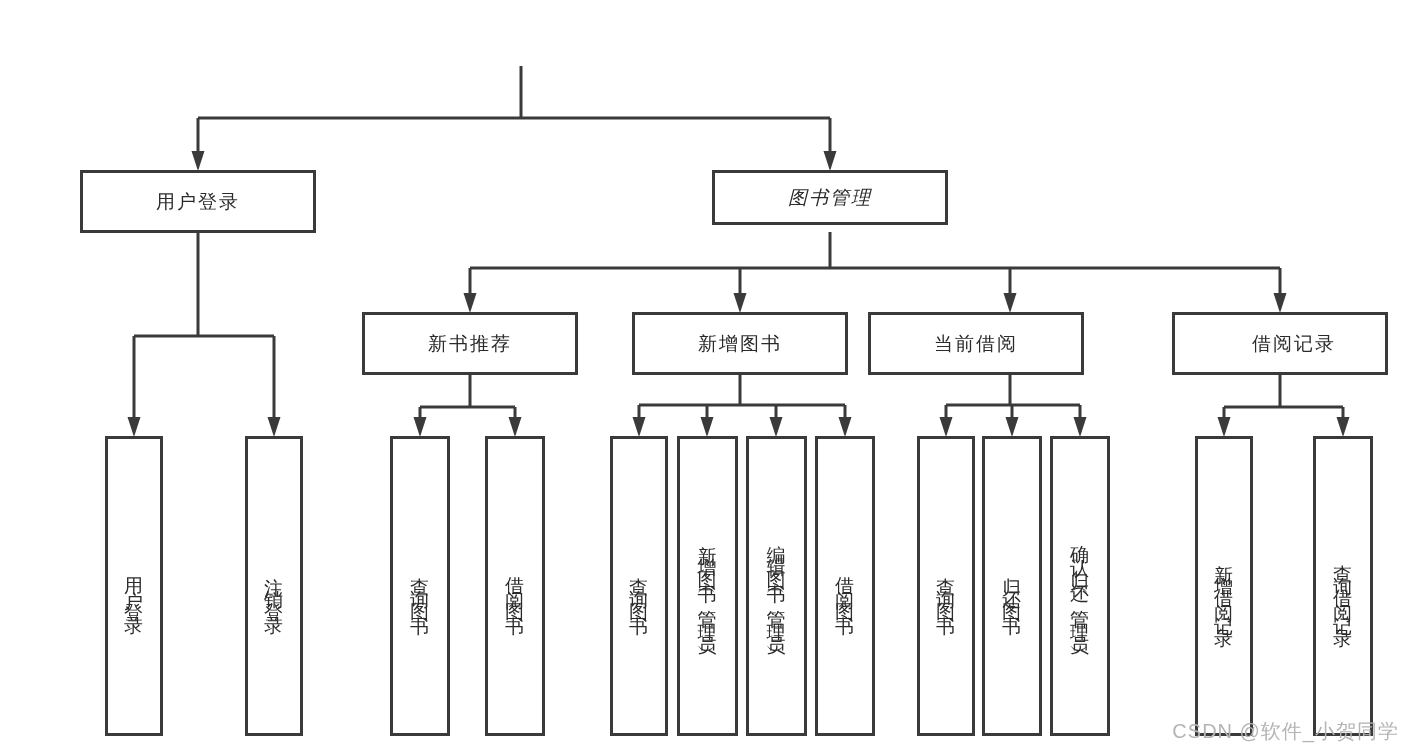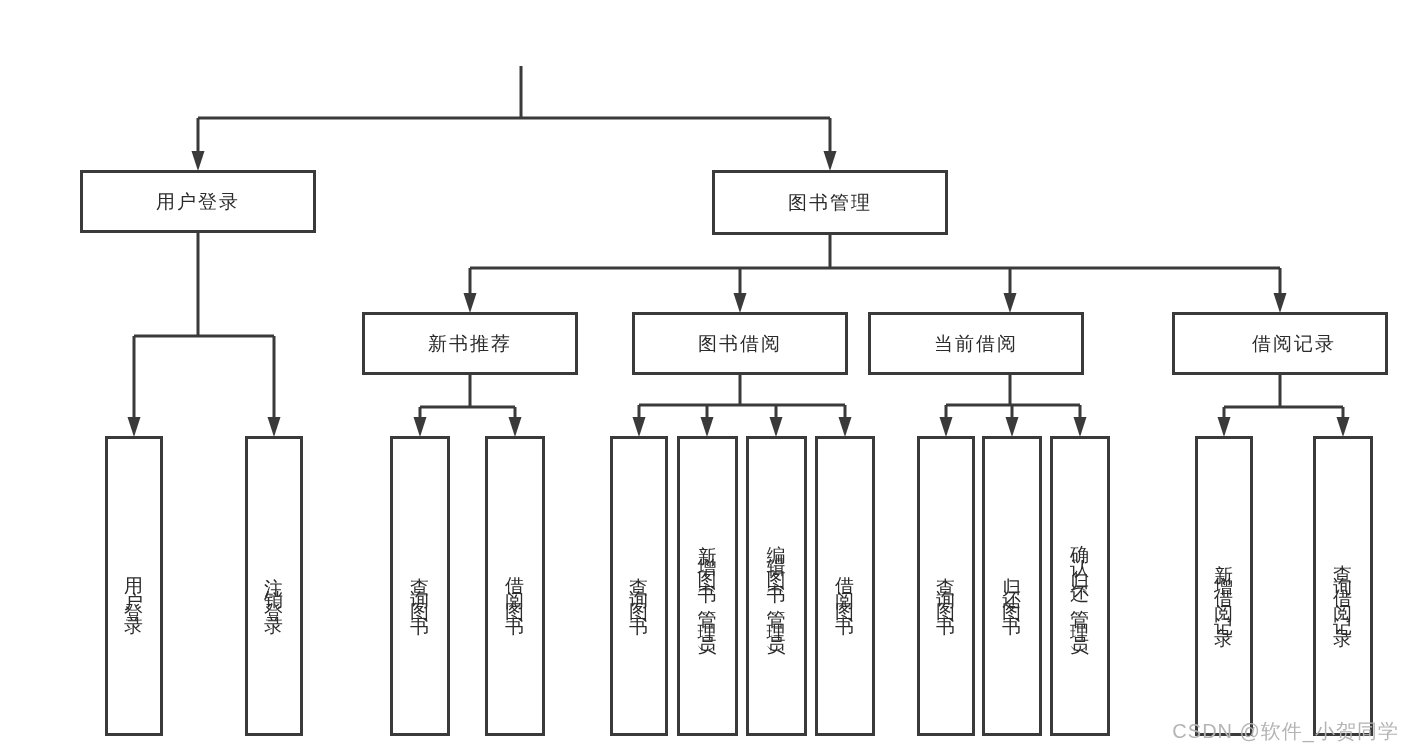--- a/index.html
+++ b/index.html
@@ -94,24 +94,24 @@
       <polygon points="939.5,417 952.5,417 946,437"></polygon>
       <polygon points="1005.5,417 1018.5,417 1012,437"></polygon>
       <polygon points="1073.5,417 1086.5,417 1080,437"></polygon>
       <polygon points="1217.5,417 1230.5,417 1224,437"></polygon>
       <polygon points="1336.5,417 1349.5,417 1343,437"></polygon>
     </g>
   </svg>
 
 
   <div class="node" style="left:80px; top:170px; width:236px; height:63px;">用户登录</div>
-  <div class="node" style="left:712px; top:170px; width:236px; height:65px;">图书管理</div>
+  <div class="node" style="left:712px; top:170px; width:236px; height:55px;font-style:italic;">图书管理</div>
 
   <div class="node" style="left:362px; top:312px; width:216px; height:63px;">新书推荐</div>
-  <div class="node" style="left:632px; top:312px; width:216px; height:63px;">图书借阅</div>
+  <div class="node" style="left:632px; top:312px; width:216px; height:63px;">新增图书</div>
   <div class="node" style="left:868px; top:312px; width:216px; height:63px;">当前借阅</div>
   <div class="node" style="left:1172px; top:312px; width:216px; height:63px;padding-left:28px;">借阅记录</div>
 
   <div class="node vert" style="left:105px; top:436px; width:58px; height:300px;">用户登录</div>
   <div class="node vert" style="left:245px; top:436px; width:58px; height:300px;">注销登录</div>
 
   <div class="node vert" style="left:390px; top:436px; width:60px; height:300px;">查询图书</div>
   <div class="node vert" style="left:485px; top:436px; width:60px; height:300px;">借阅图书</div>
 
   <div class="node vert" style="left:610px; top:436px; width:58px; height:300px;">查询图书</div>

